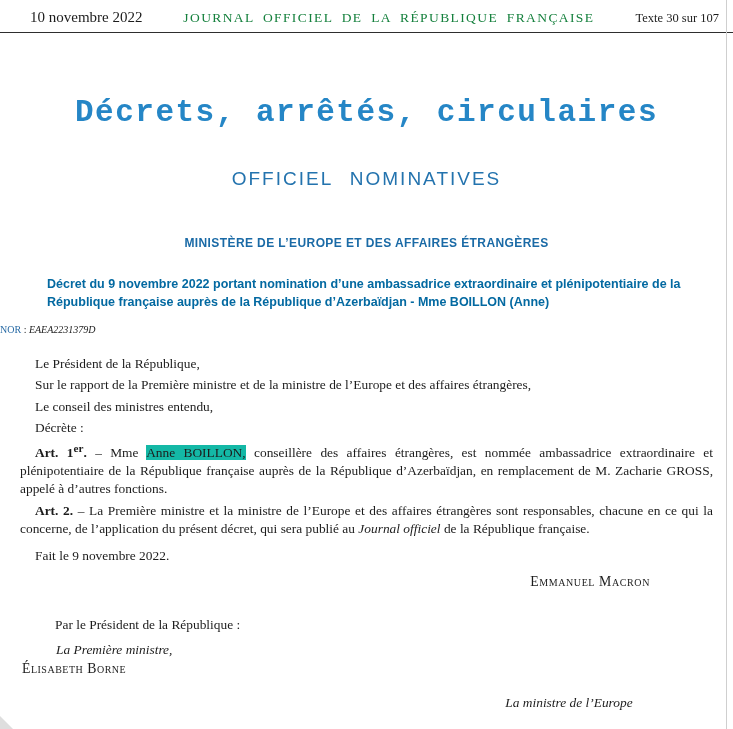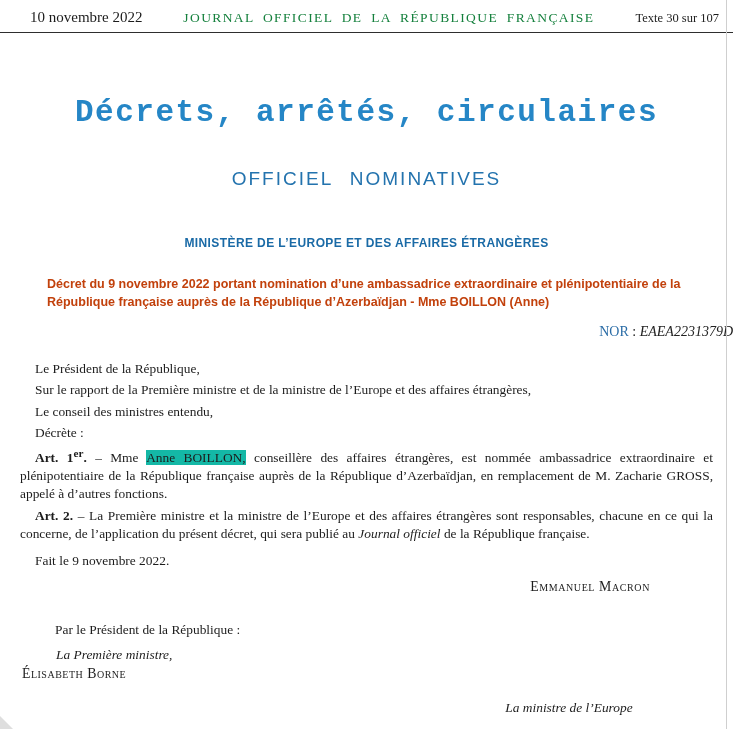--- a/index.html
+++ b/index.html
@@ -45,23 +45,23 @@
   .ministry-heading {
     margin-top:46px; text-align:center;
     font-family:"Liberation Sans", sans-serif;
     font-weight:bold; font-size:12px; letter-spacing:0.4px;
     color:#1a6aa6;
   }
   .decree-title {
     margin:26px 42px 0 47px;
     font-family:"Liberation Sans", sans-serif;
     font-weight:bold; font-size:12.5px; line-height:1.4;
-    color:#c2410c;
+    color:#0369a1;
   }
-  .nor-line { margin-top:13px; text-align:right; font-size:14px; }
+  .nor-line { margin-top:13px; text-align:left; font-size:10px; }
   .nor-label { color:#2a6ca6; }
   .nor-value { font-style:italic; color:#222; }
 
   
   .body-text { margin:20px 20px 0 20px; font-size:13.4px; line-height:1.34; }
   .body-text p { text-indent:15px; margin:3.5px 0; }
   .body-text p.justify { text-align:justify; }
   .art-label { font-weight:bold; }
   .hl { background:#14b8a6; }
   .it { font-style:italic; }

